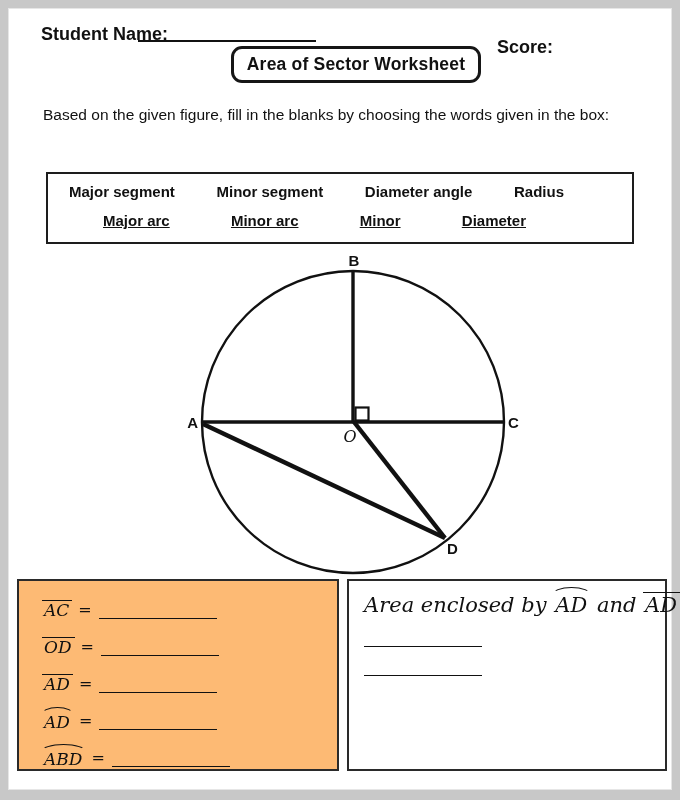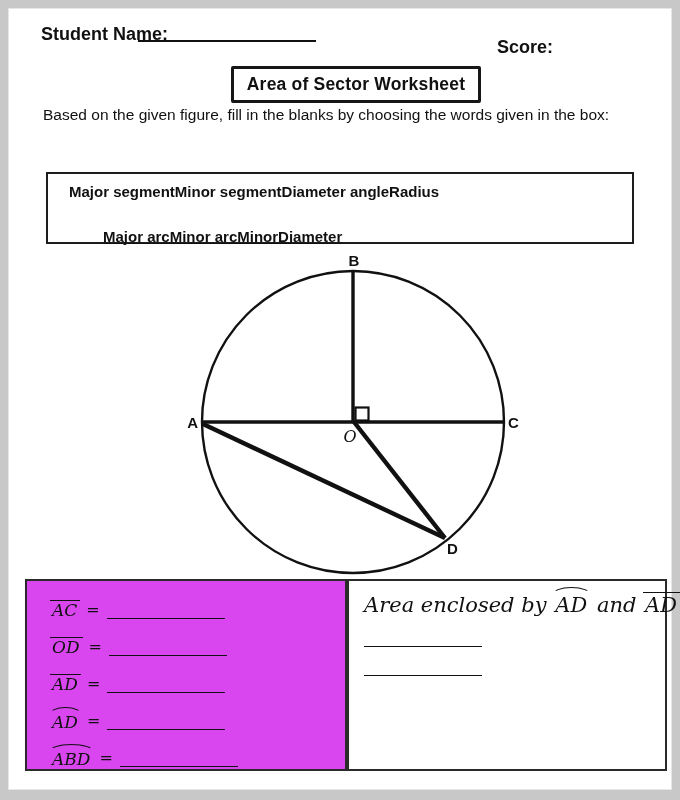--- a/index.html
+++ b/index.html
@@ -23,61 +23,61 @@
   
   .hdr-label { font-weight: 700; font-size: 18px; }
   .name-line {
     border-bottom: 2px solid #111;
     width: 178px; height: 19px;
     display: inline-block;
   }
 
   
   .title-box {
-    left: 222px; top: 57px;
+    left: 222px; top: 37px;
     width: 250px; height: 37px;
     border: 3px solid #161616;
-    border-radius: 2px;
+    border-radius: 11px;
     display: flex; align-items: center; justify-content: center;
     background: #fff;
   }
   .title-box span { font-weight: 700; font-size: 17.5px; letter-spacing: 0.2px; }
 
   
   .instruction {
     left: 34px; top: 92px;
     width: 598px;
     font-size: 15.5px;
     line-height: 28px;
   }
 
   
   .word-box {
     left: 37px; top: 163px;
     width: 588px; height: 72px;
     border: 2px solid #1d1d1d;
     background: #fff;
   }
-  .wb-row { display: flex; }
+  .wb-row { display: flex; justify-content: space-between; }
   .wb-row1 { margin-top: 9px;  padding: 0 68px 0 21px; }
-  .wb-row2 { margin-top: 28px; padding: 0 106px 0 55px; text-decoration: underline; }
+  .wb-row2 { margin-top: 12px; padding: 0 106px 0 55px; text-decoration: underline; }
   .wb-item { font-weight: 700; font-size: 15px; white-space: nowrap; }
 
   
   .diagram { left: 0; top: 242px; }
   .pt-label { font-family: "Liberation Sans", sans-serif; font-weight: 700; font-size: 15px; fill: #111; }
   .o-label  { font-family: "DejaVu Serif", serif; font-style: italic; font-size: 16px; fill: #111; }
 
   
   .answers-box {
-    left: 16px; top: 570px;
+    left: 8px; top: 570px;
     width: 322px; height: 192px;
     border: 2px solid #2a2a2a;
     padding: 10px 0 0 23px;
-    background: #d946ef;
+    background: #fdba74;
   }
   .questions-box {
     left: 338px; top: 570px;
     width: 320px; height: 192px;
     border: 2px solid #2a2a2a;
     padding: 0 0 0 15px;
     background: #fff;
   }
   .mathtext { font-family: "DejaVu Serif", serif; font-style: italic; font-size: 21px; }
   .ans-row { height: 37px; display: flex; align-items: center; }

